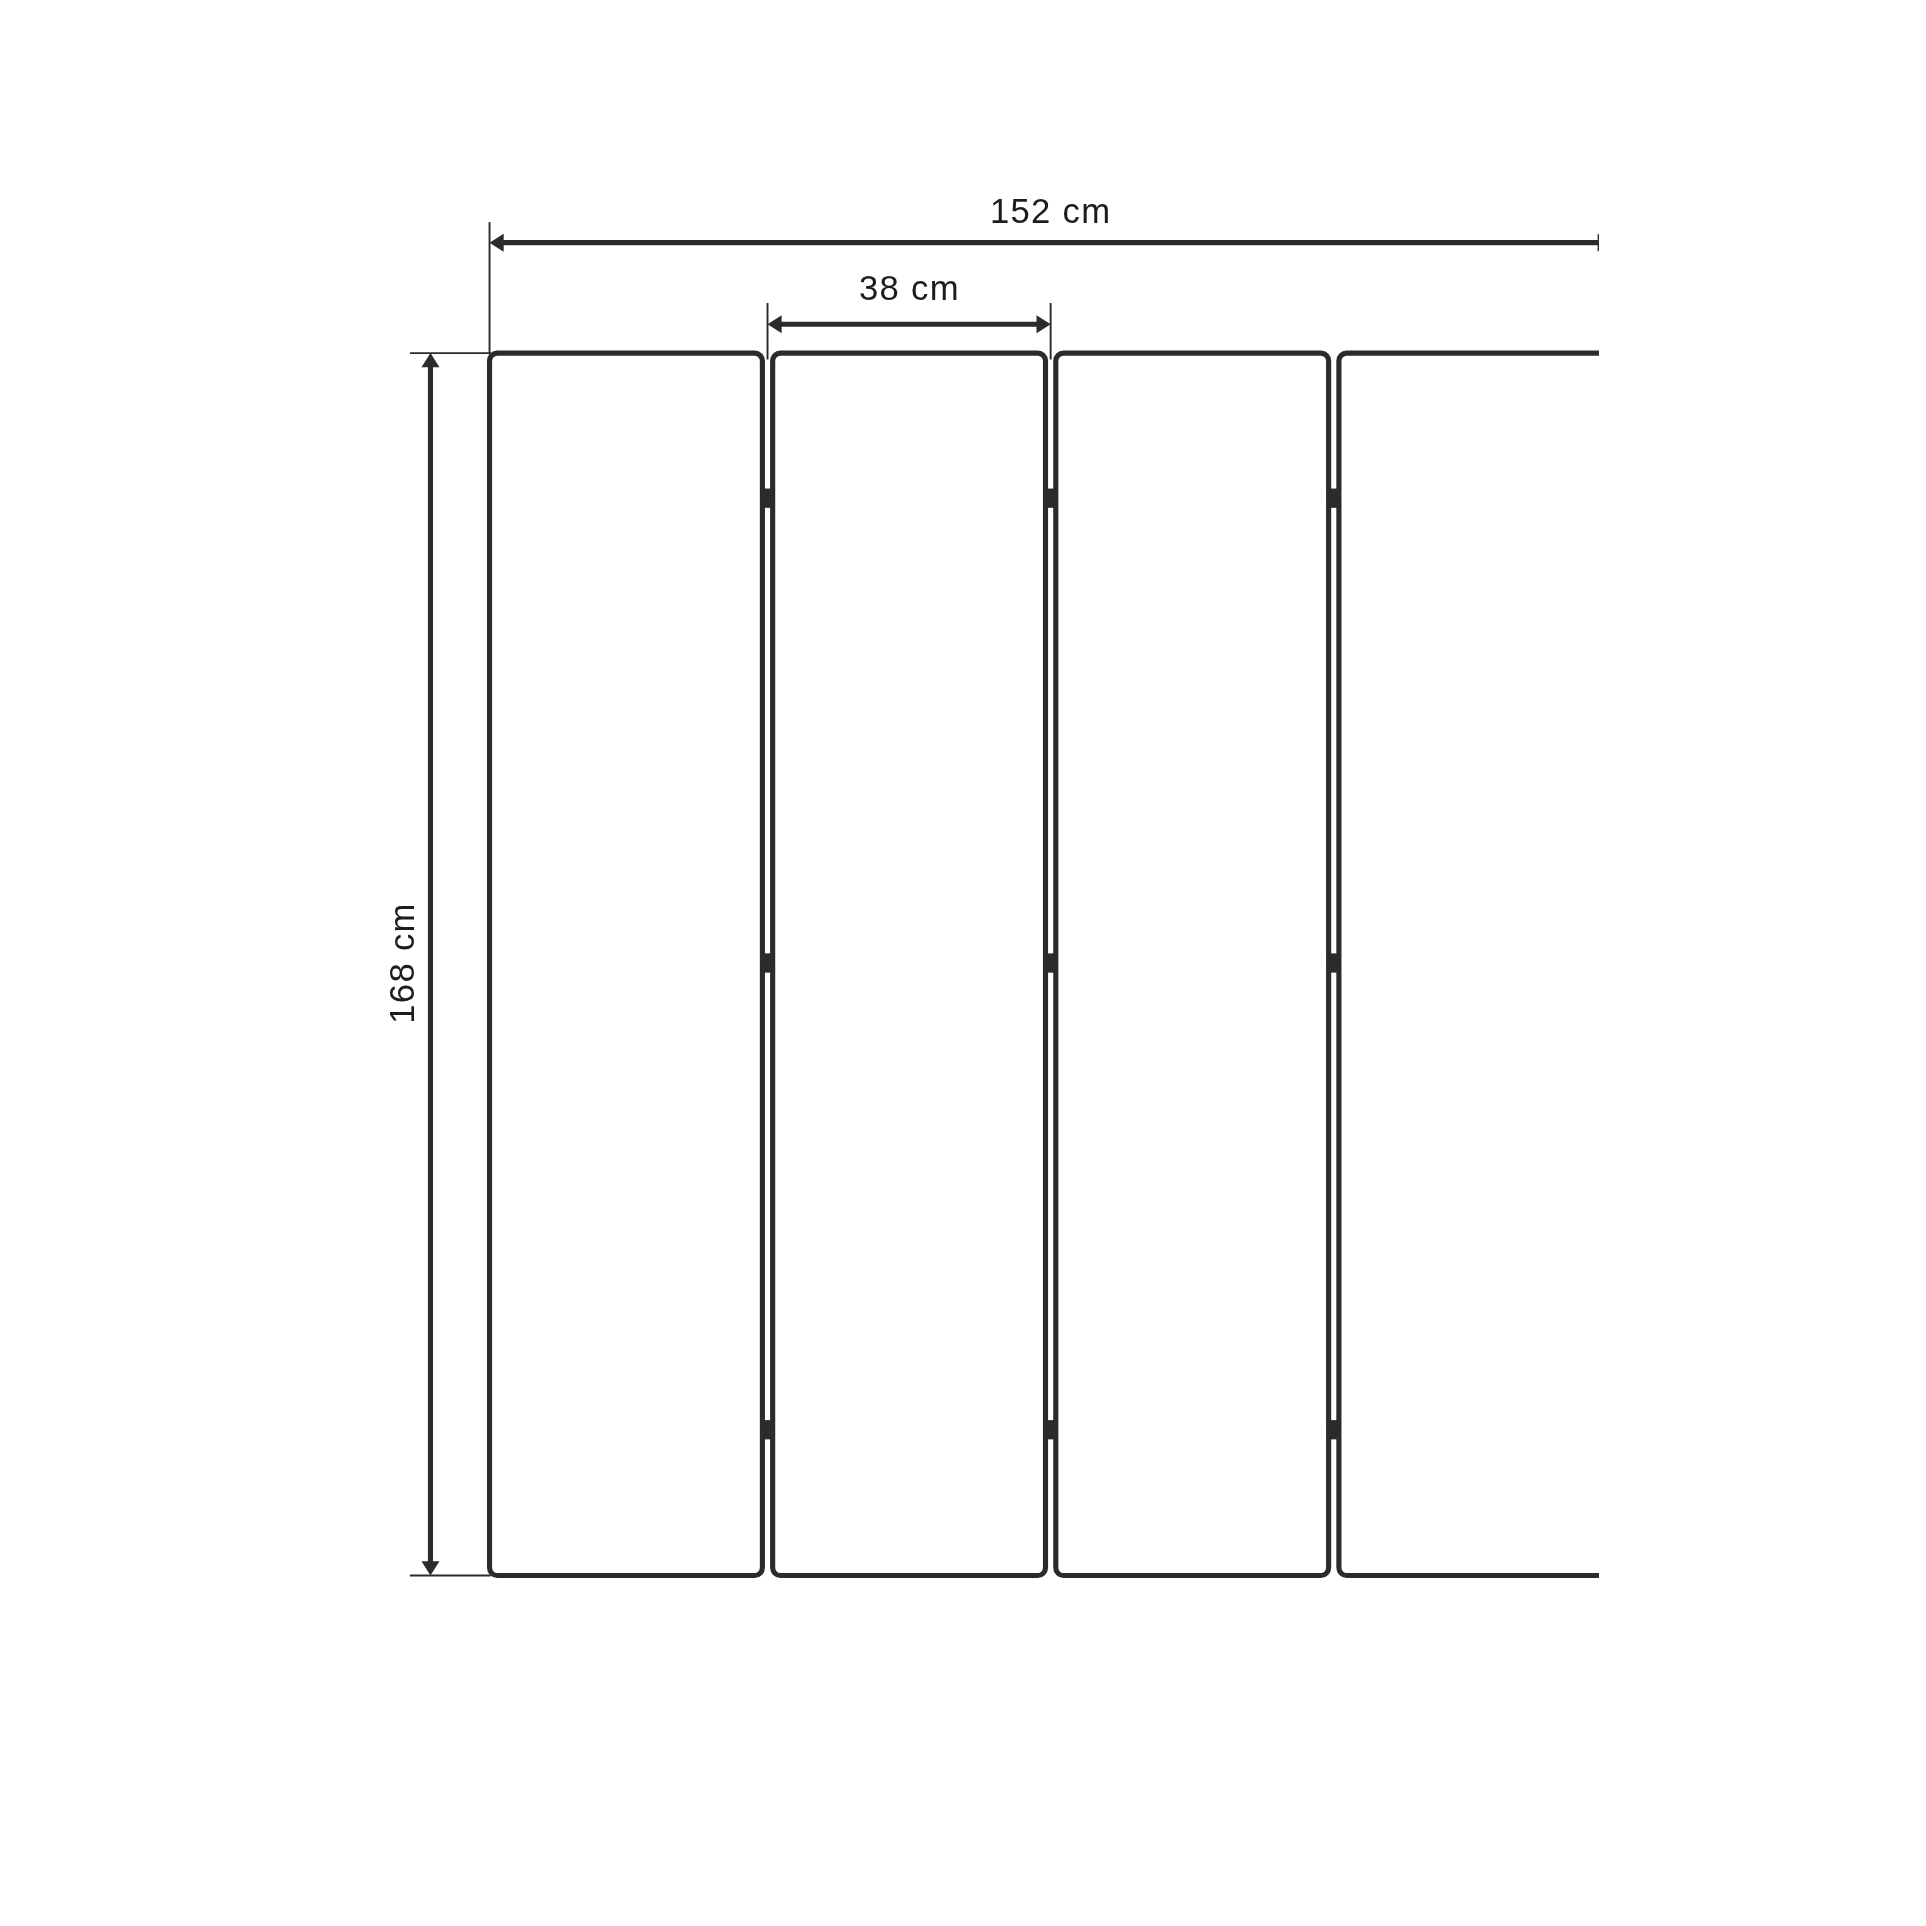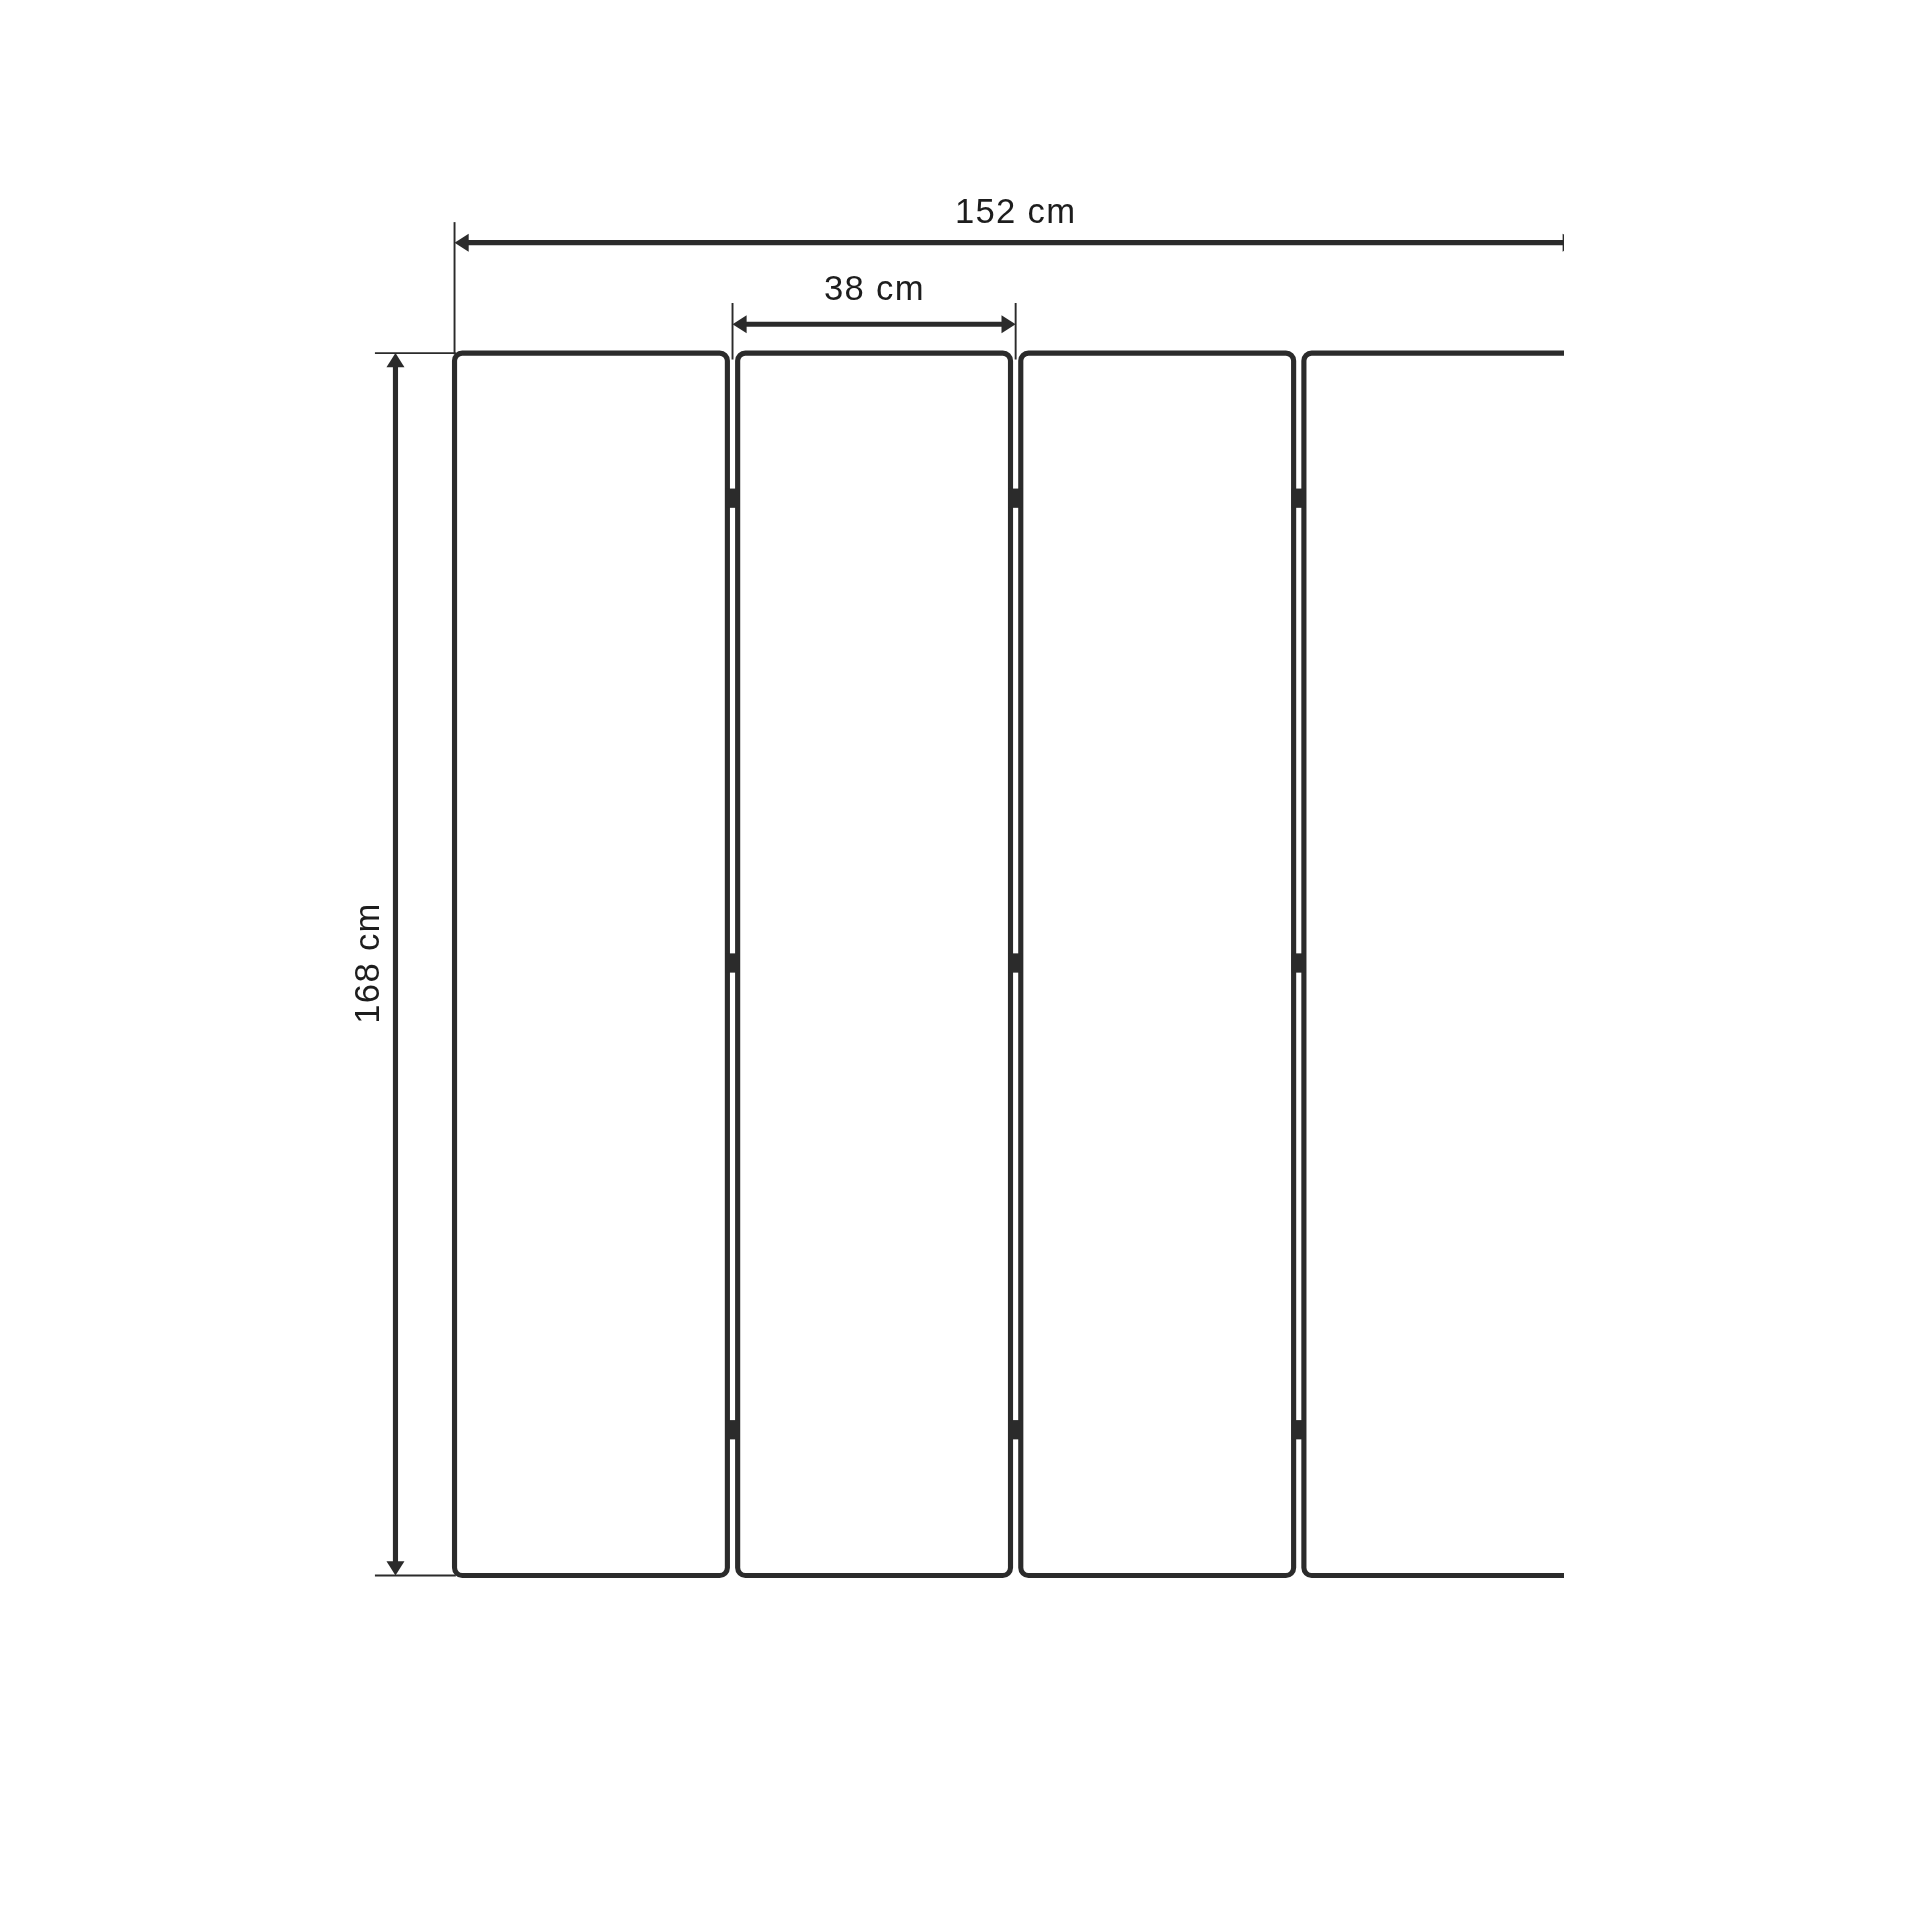--- a/index.html
+++ b/index.html
@@ -11,20 +11,21 @@
     margin:0;
     padding:0;
     background:var(--bg);
   }
   .canvas{
     position:relative;
     width:1564px;
     height:1926px;
     background:var(--bg);
     overflow:hidden;
+    margin-left:35px;
   }
   svg{display:block;width:1926px;height:1926px;}
   .panel{
     fill:var(--bg);
     stroke:var(--line);
     stroke-width:8;
   }
   .hinge{
     fill:var(--line);
   }

